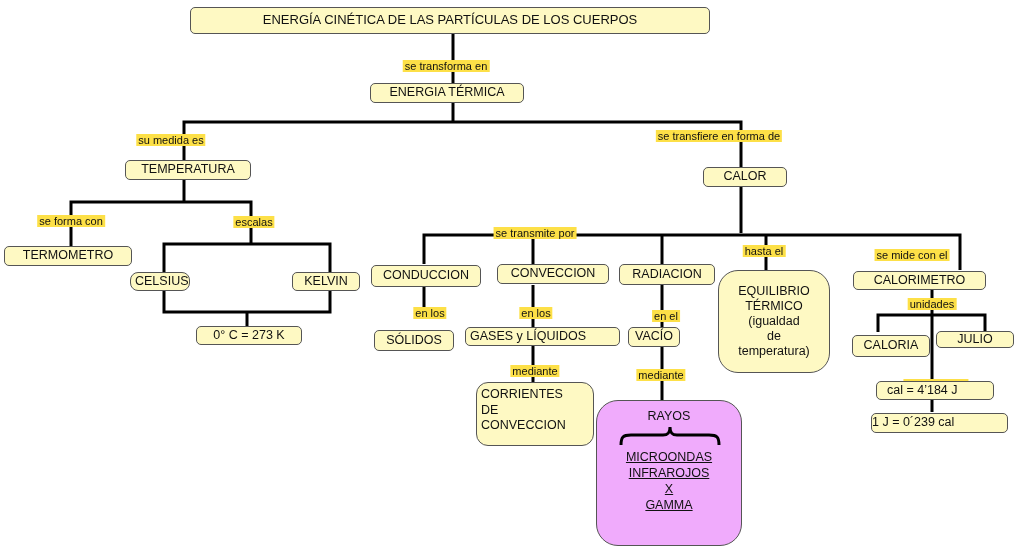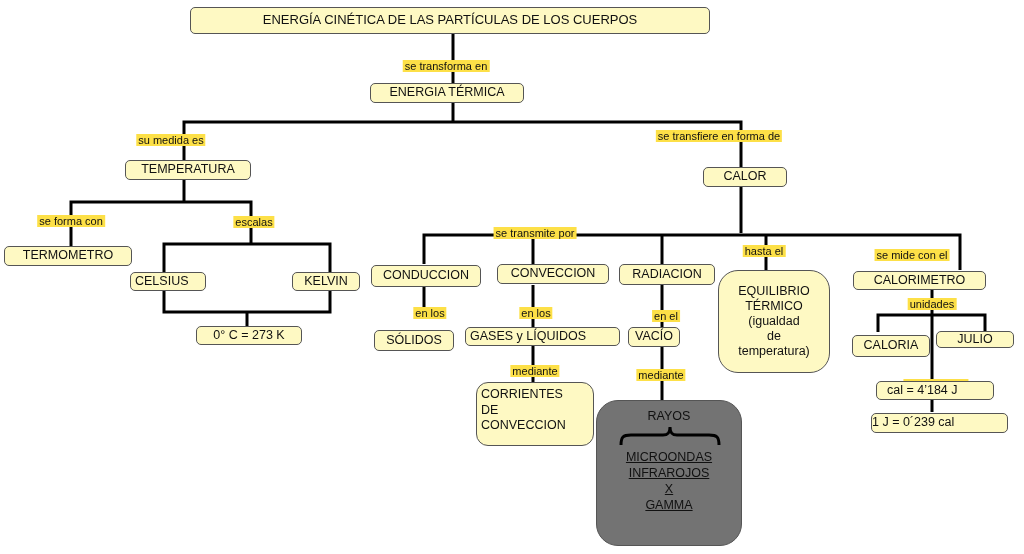--- a/index.html
+++ b/index.html
@@ -7,21 +7,21 @@
          font-family: "Liberation Sans", sans-serif; color: #111; }
   #lines { position: absolute; left: 0; top: 0; }
   .node { position: absolute; border: 1px solid #555; border-radius: 5px; background: #fef9c3;
           display: flex; align-items: center; justify-content: center; text-align: center;
           font-size: 12.5px; line-height: 1.25; box-sizing: border-box; white-space: pre-line; }
   .node.big { border-radius: 20px; }
   .node.left { justify-content: flex-start; text-align: left; padding-left: 4px; }
   .label { position: absolute; font-size: 11px; background: #fde047; padding: 0 2px; white-space: nowrap;
            transform: translateX(-50%); }
   .rayos { position: absolute; left: 596px; top: 400px; width: 146px; height: 146px;
-           border: 1px solid #555; border-radius: 22px; box-sizing: border-box; background: #737373; }
+           border: 1px solid #555; border-radius: 22px; box-sizing: border-box; background: #f0abfc; }
   .rayos-title { position: absolute; left: 0; width: 100%; top: 8px; text-align: center; font-size: 12.5px; }
   .rayos-list { position: absolute; left: 0; width: 100%; top: 48px; text-align: center; font-size: 12.5px; line-height: 16px; text-decoration: underline; }
   .rayos svg { position: absolute; left: 22px; top: 24px; }
 </style>
 </head>
 <body>
 
 <svg id="lines" width="1024" height="554" viewBox="0 0 1024 554">
   <g stroke="#000" stroke-width="3" fill="none">
     <line x1="453" y1="34" x2="453" y2="83"></line>
@@ -50,21 +50,21 @@
 
 <div class="node" style="left:190px;top:7px;width:520px;height:27px;font-size:13px;">ENERGÍA CINÉTICA DE LAS PARTÍCULAS DE LOS CUERPOS</div>
 <div class="label" style="left:446px;top:60px;">se transforma en</div>
 <div class="node" style="left:370px;top:83px;width:154px;height:20px;">ENERGIA TÉRMICA</div>
 
 <div class="label" style="left:171px;top:134px;">su medida es</div>
 <div class="node" style="left:125px;top:160px;width:126px;height:20px;">TEMPERATURA</div>
 <div class="label" style="left:71px;top:215px;">se forma con</div>
 <div class="label" style="left:254px;top:216px;">escalas</div>
 <div class="node" style="left:4px;top:246px;width:128px;height:20px;">TERMOMETRO</div>
-<div class="node left" style="left:130px;top:272px;width:76px;height:19px;">CELSIUS</div>
+<div class="node left" style="left:130px;top:272px;width:60px;height:19px;border-radius:8px;">CELSIUS</div>
 <div class="node" style="left:292px;top:272px;width:68px;height:19px;">KELVIN</div>
 <div class="node" style="left:196px;top:326px;width:106px;height:19px;">0° C = 273  K</div>
 
 <div class="label" style="left:719px;top:130px;">se transfiere en forma de</div>
 <div class="node" style="left:703px;top:167px;width:84px;height:20px;">CALOR</div>
 
 <div class="label" style="left:535px;top:227px;">se transmite por</div>
 <div class="label" style="left:764px;top:245px;">hasta el</div>
 <div class="label" style="left:912px;top:249px;">se mide con el</div>
 

